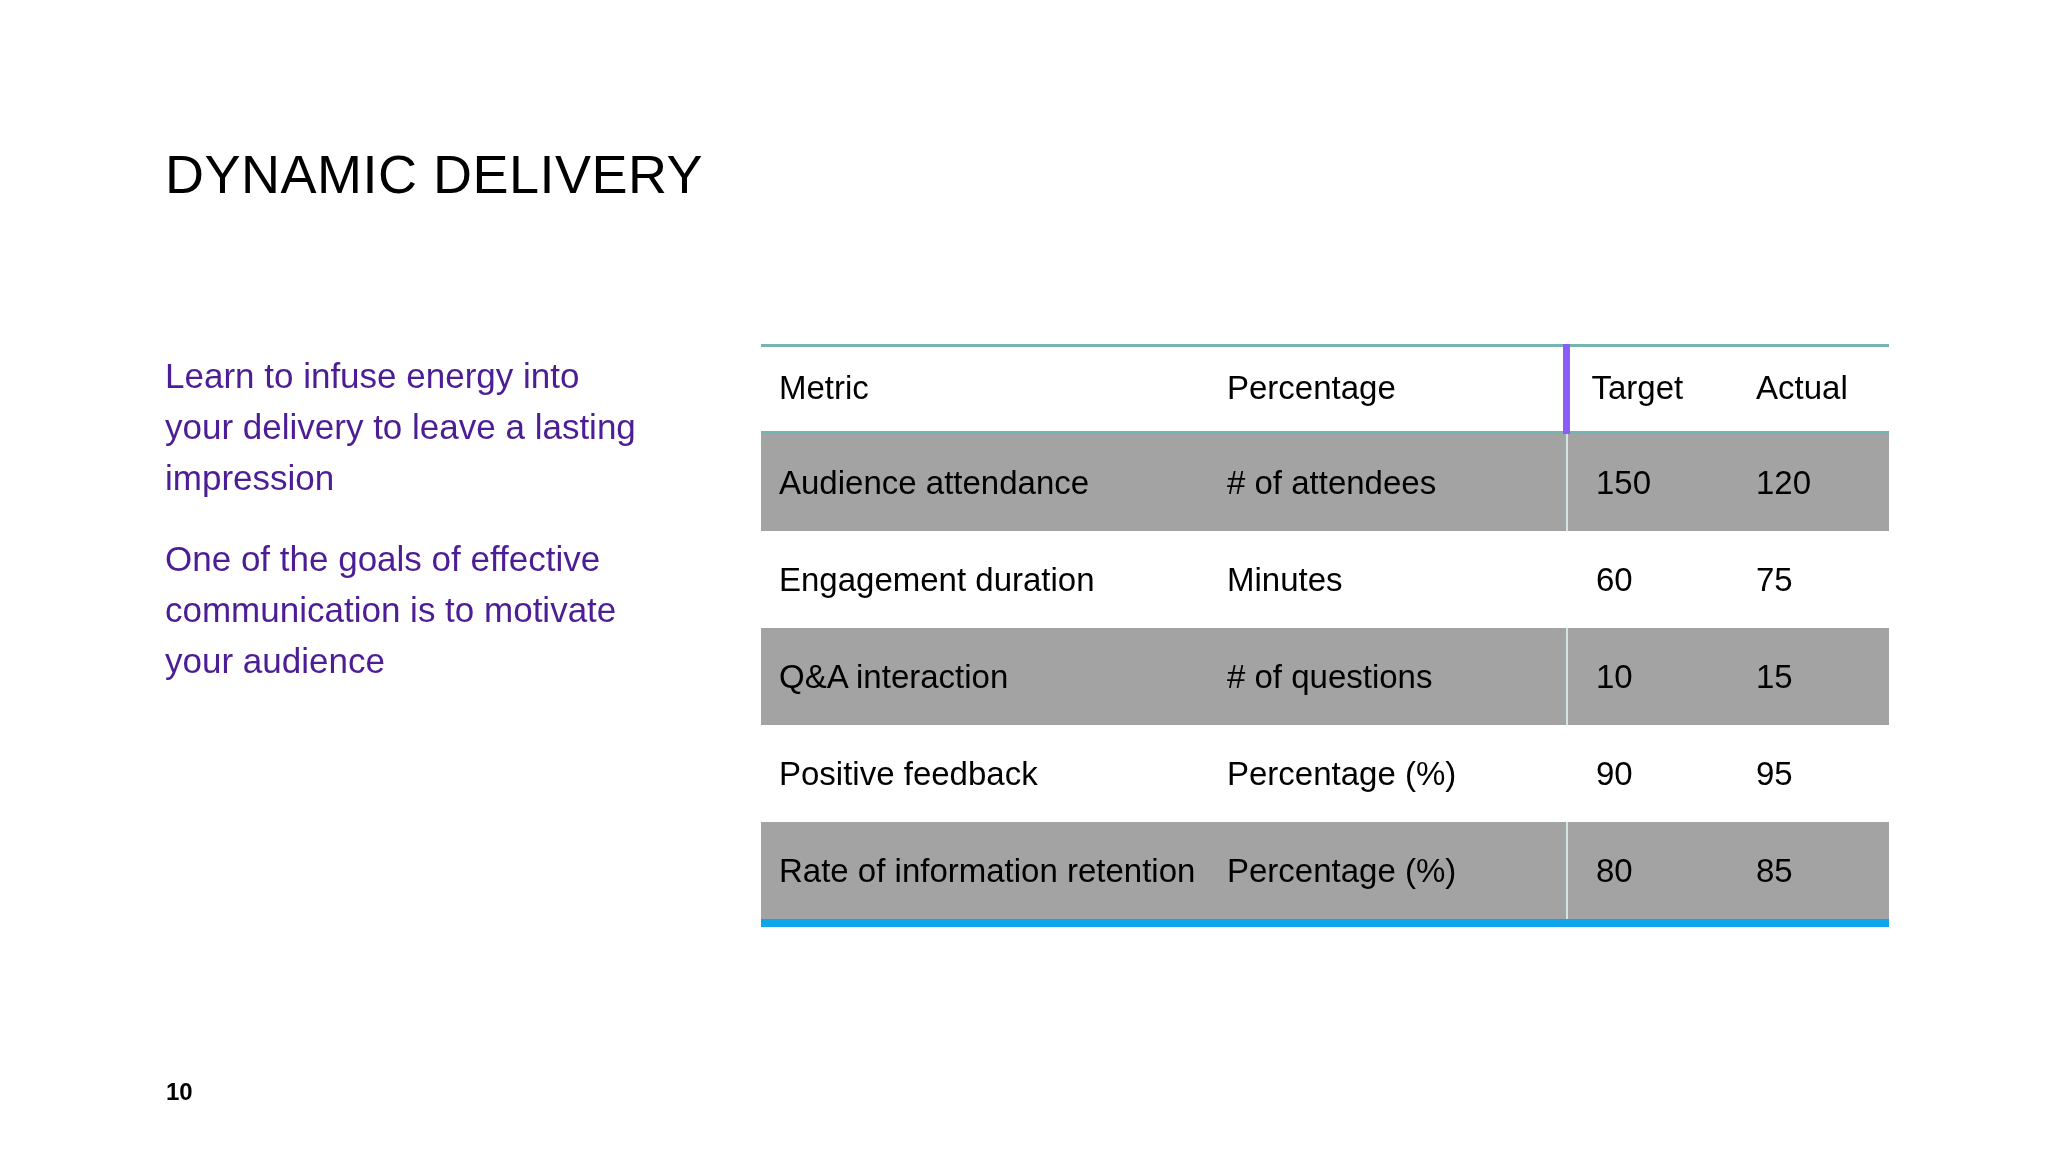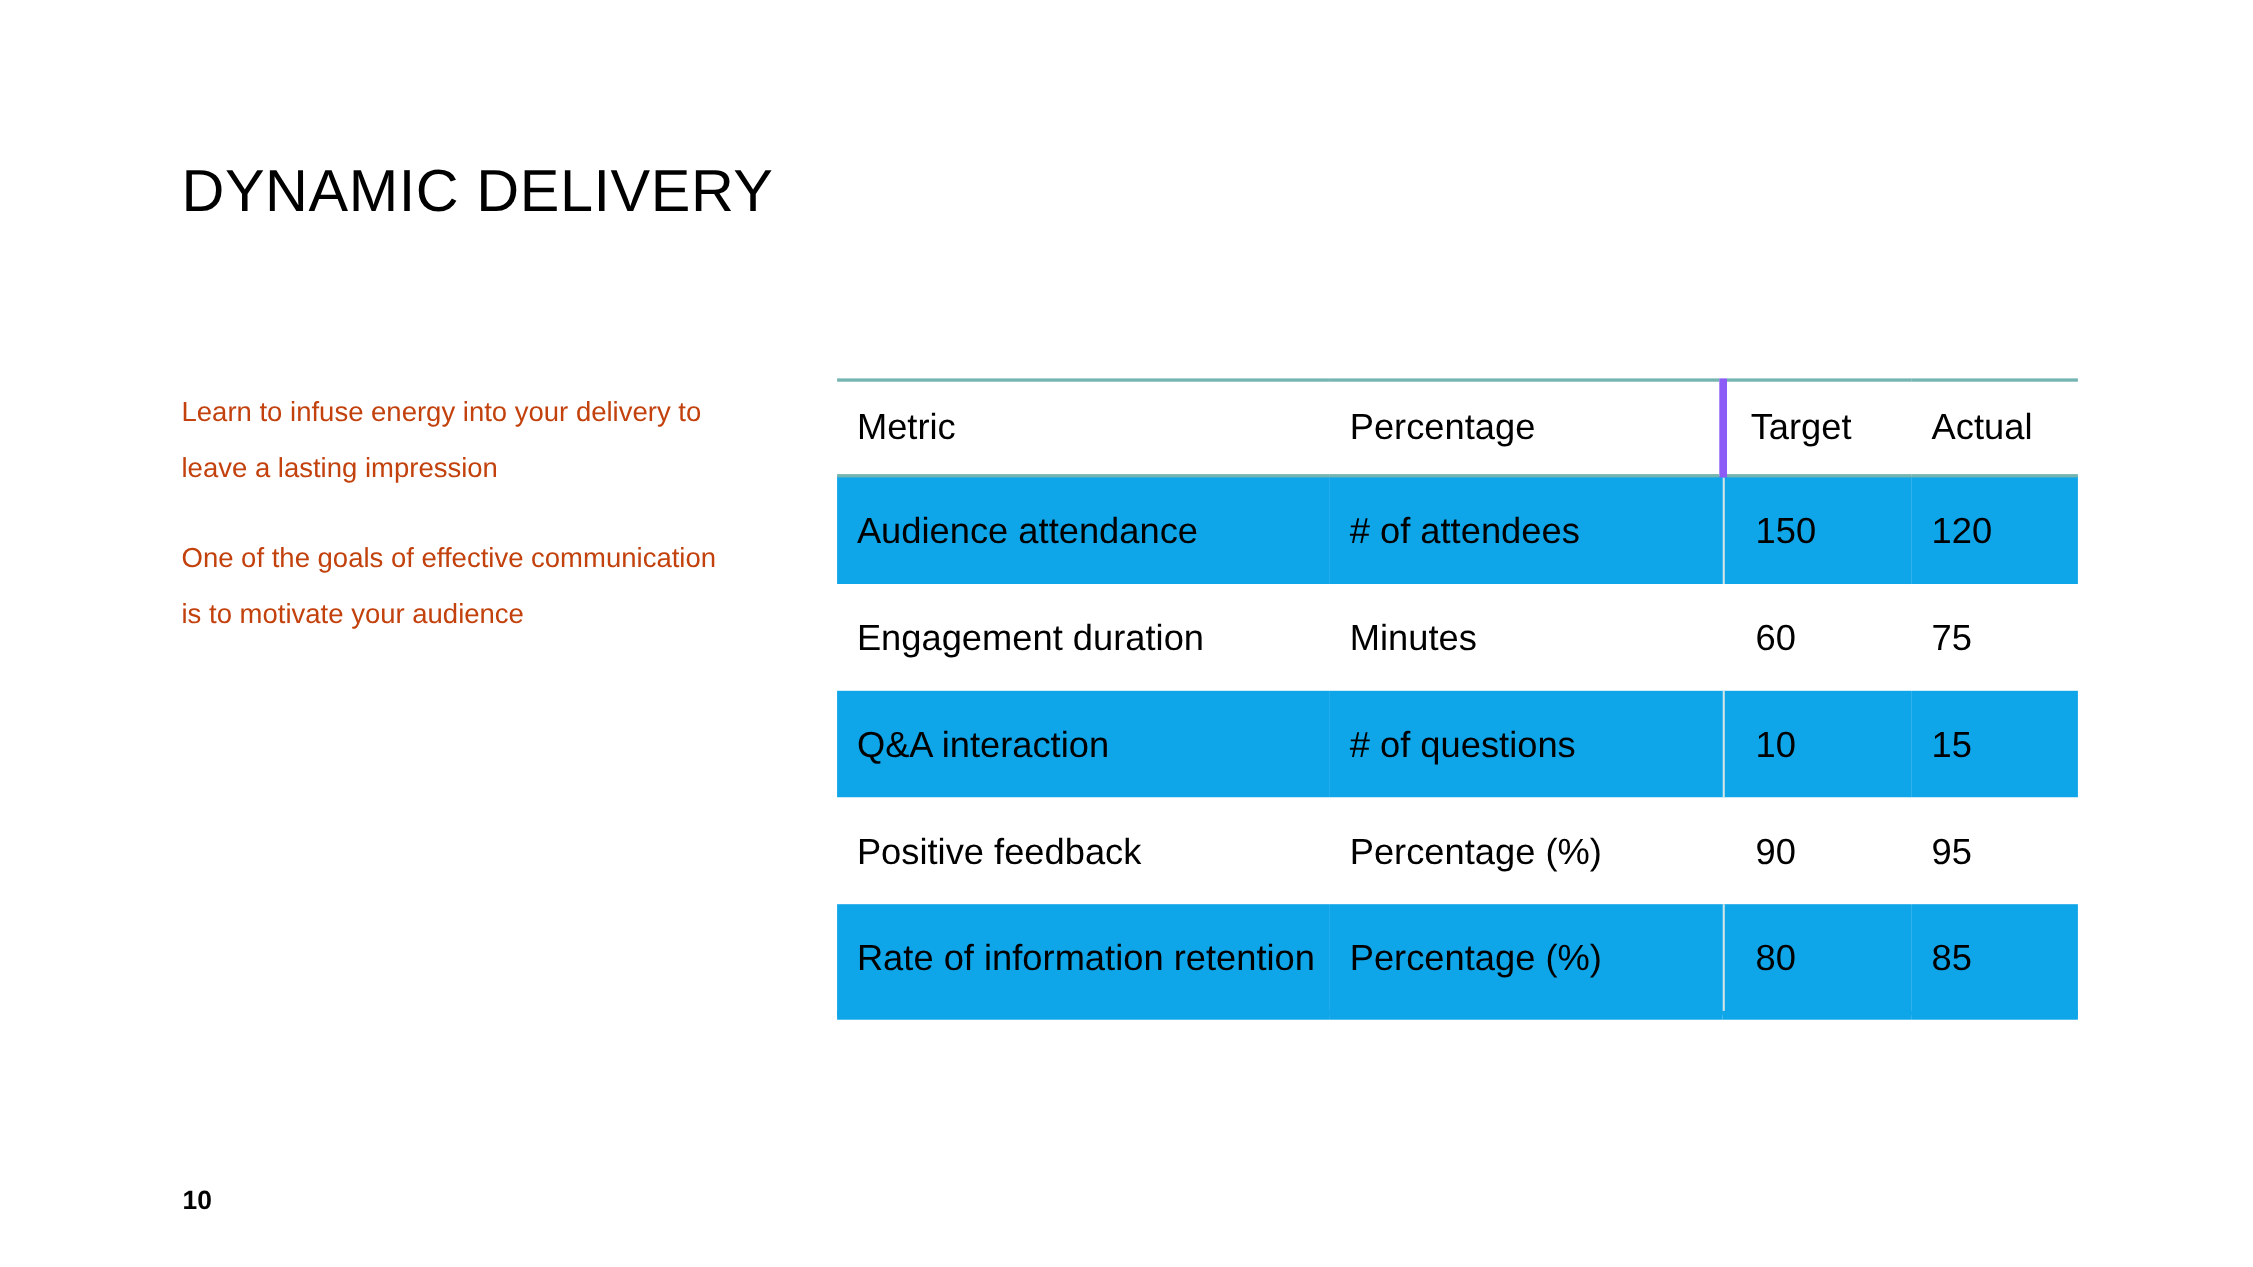--- a/index.html
+++ b/index.html
@@ -37,23 +37,23 @@
   }
 
   
   .body-col {
     position: absolute;
     left: 165px;
     top: 350px;
     width: 490px;
   }
   .body-para {
-    font-size: 25px;
+    font-size: 35px;
     line-height: 51px;
-    color: #c2410c;
+    color: #4c1d95;
     margin: 0 0 30px 0;
   }
   .body-para:last-child { margin-bottom: 0; }
 
   
   .metrics-table-wrap {
     position: absolute;
     left: 761px;
     top: 344px;
     width: 1128px;
@@ -89,21 +89,21 @@
     text-align: left;
     padding: 26px 0 26px 18px;
     vertical-align: middle;
     font-weight: normal;
     line-height: 45px;
   }
   table.metrics-table tbody td.col-target {
     padding-left: 30px;
   }
   table.metrics-table tbody tr.shaded td {
-    background: #0ea5e9;
+    background: #a3a3a3;
   }
   table.metrics-table tbody tr.shaded td.col-target,
   table.metrics-table tbody tr.shaded td.col-actual {
     border-left: 0;
   }
   
   table.metrics-table tbody tr.shaded td.col-target {
     box-shadow: inset 2px 0 0 0 #d3e4e4;
   }
   table.metrics-table tbody tr.plain td {

